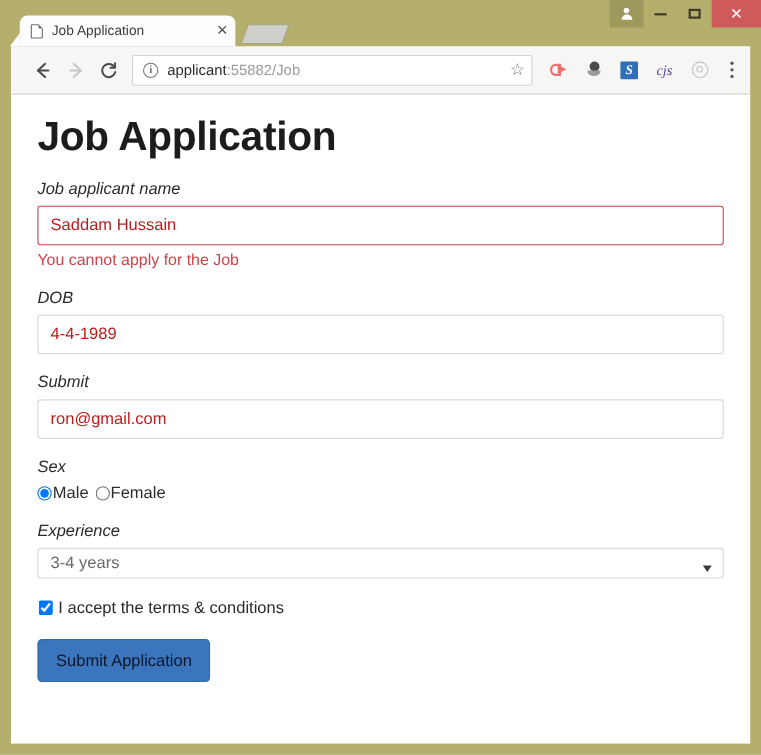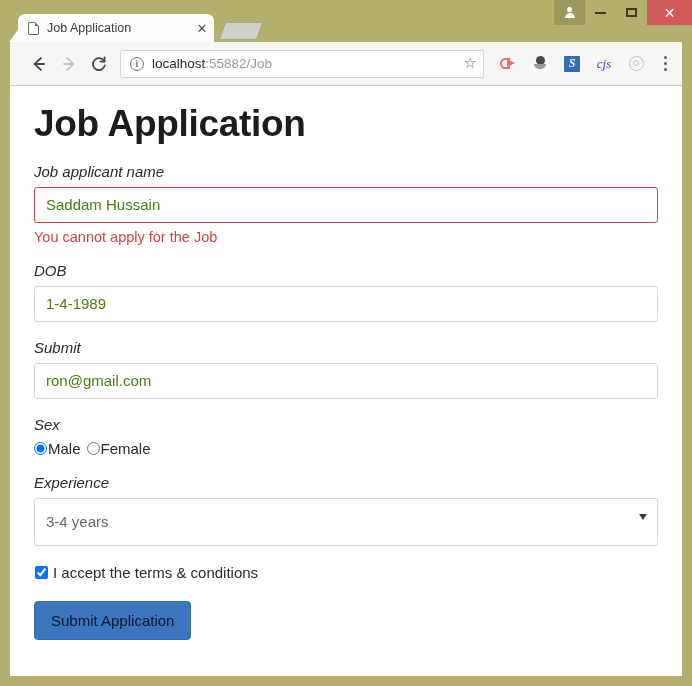--- a/index.html
+++ b/index.html
@@ -353,21 +353,21 @@
   .form-group { margin-bottom: 17px; }
 
   .form-input {
     width: 100%;
     height: 36px;
     box-sizing: border-box;
     border: 1px solid #d8d8d8;
     border-radius: 3px;
     padding: 0 11px;
     font-size: 15px;
-    color: #4d7c0f;
+    color: #b91c1c;
     background: #fff;
     font-family: "Liberation Sans", sans-serif;
     display: flex;
     align-items: center;
   }
   .form-input.invalid {
     border: 1px solid #c9454a;
   }
   .error-text {
     font-size: 14.5px;
@@ -386,21 +386,21 @@
     display: inline-flex;
     margin-right: 6px;
   }
   .radio-row input[type="radio"] {
     margin: 0 1px 0 0;
   }
 
   .select-wrap { position: relative; }
   .form-select {
     width: 100%;
-    height: 48px;
+    height: 28px;
     box-sizing: border-box;
     border: 1px solid #d8d8d8;
     border-radius: 3px;
     padding: 0 11px;
     font-size: 15px;
     color: #6a6a6a;
     background: #fff;
     display: flex;
     align-items: center;
   }
@@ -482,21 +482,21 @@
 
     <div class="nav-btn">
       <svg width="18" height="18" viewBox="0 0 18 18">
         <path d="M14.2 6.2 A6 6 0 1 0 14.8 10.4" stroke="#4a4a4a" stroke-width="1.8" fill="none" stroke-linecap="round"></path>
         <path d="M14.6 2.4 L14.6 6.6 L10.4 6.6" stroke="#4a4a4a" stroke-width="1.8" fill="none" stroke-linecap="round" stroke-linejoin="round"></path>
       </svg>
     </div>
 
     <div class="urlbar">
       <span class="info-icon">i</span>
-      <span class="url-text"><span class="url-host">localhost</span><span>:55882/Job</span></span>
+      <span class="url-text"><span class="url-host">applicant</span><span>:55882/Job</span></span>
       <span class="star-icon">☆</span>
     </div>
 
     <div class="ext-icons">
       <div class="ext">
           <span class="ext-arrow"></span>
         </div>
       <div class="ext">
           <span class="ext-ink"></span>
         </div>
@@ -524,21 +524,21 @@
       <h1 class="page-title">Job Application</h1>
 
       <div class="form-group">
         <span class="field-label">Job applicant name</span>
         <div class="form-input invalid">Saddam Hussain</div>
         <div class="error-text">You cannot apply for the Job</div>
       </div>
 
       <div class="form-group">
         <span class="field-label">DOB</span>
-        <div class="form-input">1-4-1989</div>
+        <div class="form-input">4-4-1989</div>
       </div>
 
       <div class="form-group">
         <span class="field-label">Submit</span>
         <div class="form-input">ron@gmail.com</div>
       </div>
 
       <div class="form-group">
         <span class="field-label">Sex</span>
         <div class="radio-row">

